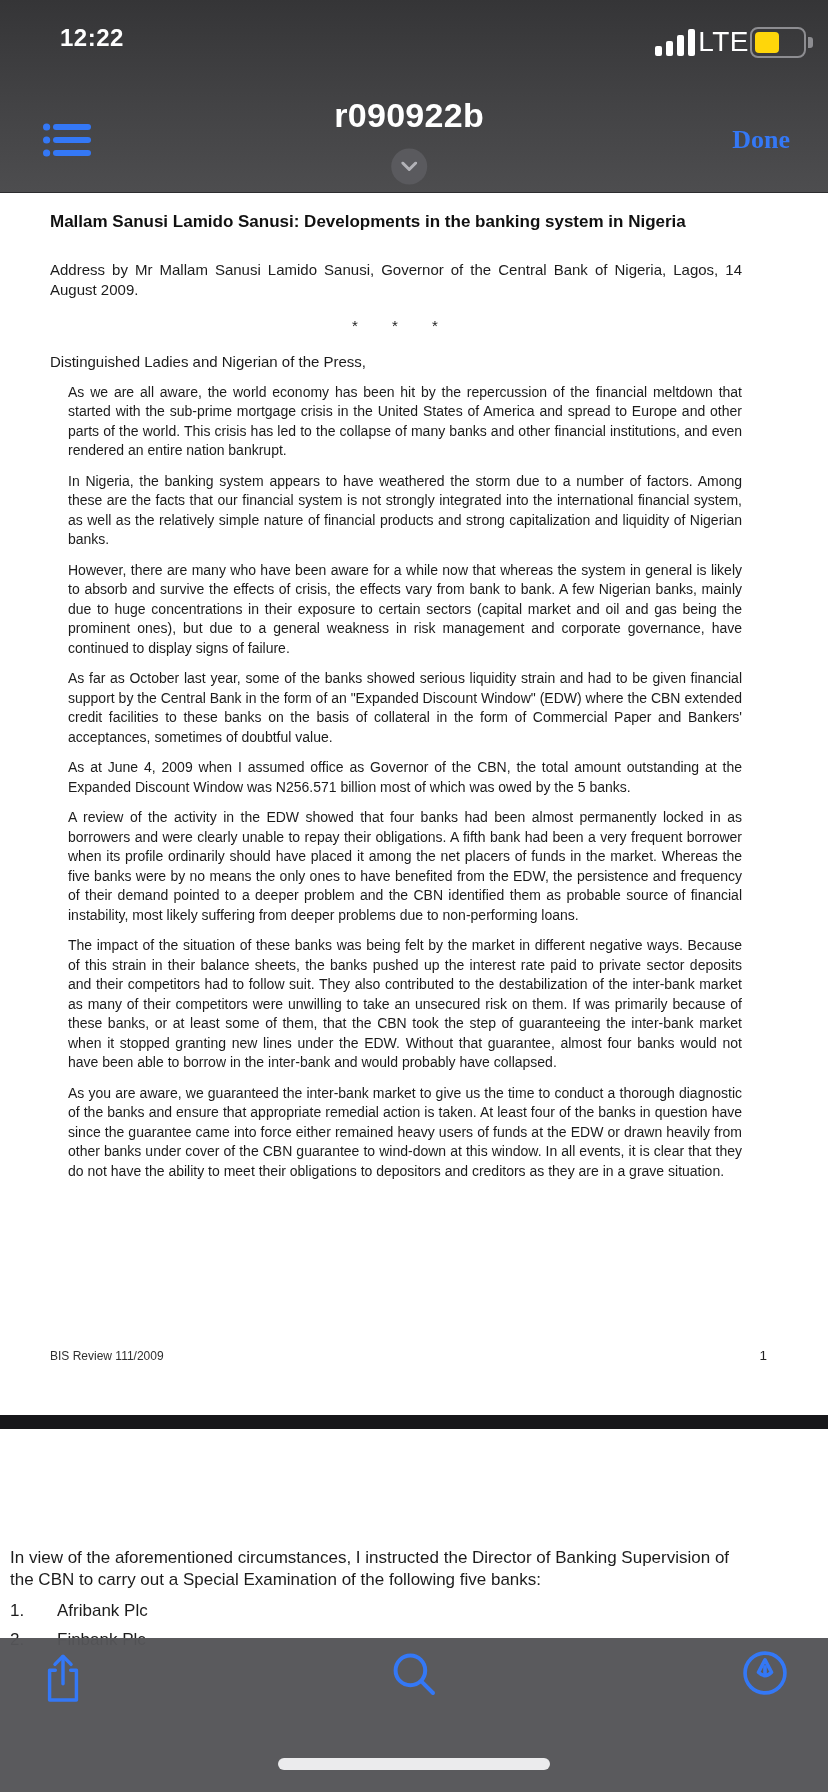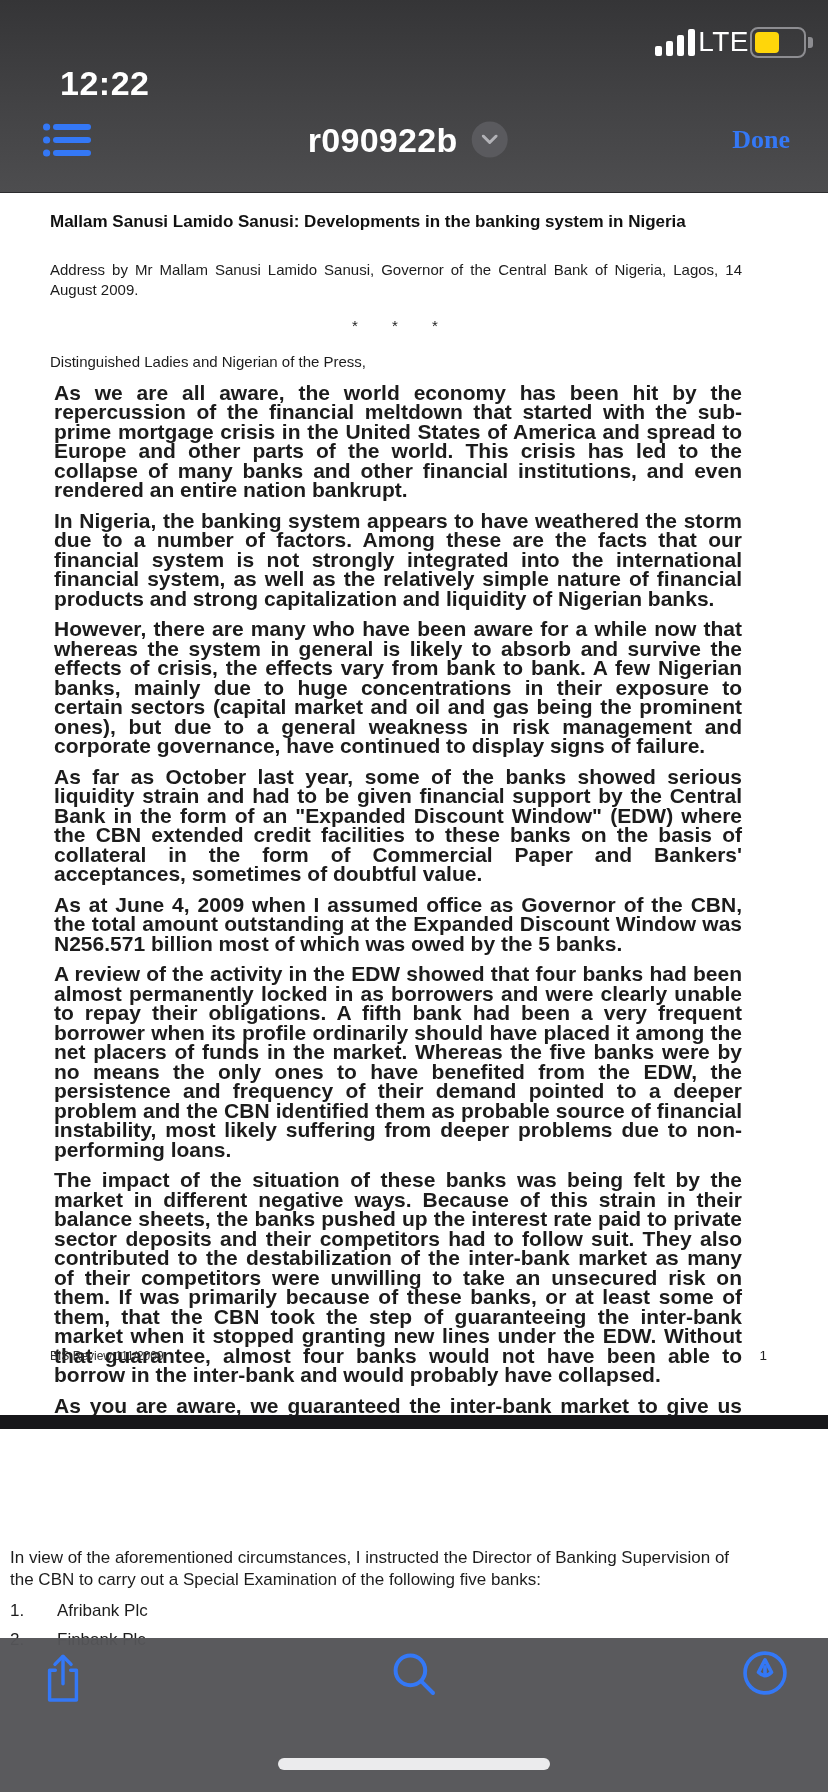--- a/index.html
+++ b/index.html
@@ -9,33 +9,33 @@
     -webkit-font-smoothing:antialiased;
   }
   
   .header{
     position:absolute;top:0;left:0;right:0;height:192px;
     background:linear-gradient(180deg,#353537 0%,#434345 55%,#4d4d4f 100%);
     border-bottom:1px solid #2c2c2e;z-index:5;
   }
   .status-bar{position:absolute;top:0;left:0;right:0;height:88px;}
   .status-time{
-    position:absolute;left:60px;top:24px;color:#fff;font-size:34px;
-    font-weight:700;letter-spacing:.5px;margin-top:40px;
+    position:absolute;left:60px;top:24px;color:#fff;font-size:24px;
+    font-weight:700;letter-spacing:.5px;
   }
   .status-right{position:absolute;right:22px;top:26px;display:flex;align-items:center;gap:1px;}
   .lte{color:#fff;font-size:28px;font-weight:500;letter-spacing:.5px;}
   .battery{position:relative;width:52px;height:27px;border:2.5px solid #8d8d91;border-radius:8px;}
   .battery-fill{position:absolute;left:3px;top:3px;bottom:3px;width:24px;background:var(--battery_yellow,#FFD60A);border-radius:4px;}
   .battery-nub{position:absolute;right:-9px;top:8px;width:5px;height:11px;background:#8d8d91;border-radius:0 3px 3px 0;}
   .nav-bar{position:absolute;top:88px;left:0;right:0;height:103px;}
   .toc-btn{position:absolute;left:38px;top:50%;transform:translateY(-50%);background:none;border:none;padding:4px;cursor:pointer;}
   .title-group{
     position:absolute;left:50%;top:50%;transform:translate(-53%,-50%);
-    display:flex;align-items:center;gap:14px;cursor:pointer;background:none;border:none;
+    display:flex;align-items:center;gap:14px;cursor:pointer;background:none;border:none;flex-direction:column;
   }
   .doc-title{color:#fff;font-size:34px;font-weight:600;letter-spacing:.3px;}
   .chev-circle{width:36px;height:36px;border-radius:50%;background:#5a5a5e;display:flex;align-items:center;justify-content:center;}
   .done-btn{
     position:absolute;right:32px;top:50%;transform:translateY(-50%);
     background:none;border:none;color:var(--accent,#3478F6);
     font-size:26px;font-weight:600;font-family:Liberation Serif, serif;cursor:pointer;
   }
   
   .doc-area{position:absolute;top:192px;left:0;right:0;bottom:0;background:#fff;}
@@ -43,21 +43,21 @@
   .page1{
     position:relative;height:1223px;box-sizing:border-box;
     padding:16px 86px 0 50px;overflow:hidden;
   }
   .page1 h1{
     margin:0;font-size:17px;line-height:27px;font-weight:700;color:#111;
   }
   .address{margin:25px 0 0 0;font-size:15px;line-height:19.5px;text-align:justify;}
   .stars{margin:18px 0 0 0;text-align:center;font-size:15px;word-spacing:26px;letter-spacing:2px;}
   .salutation{margin:18px 0 0 0;font-size:15px;line-height:19.5px;}
-  .paras p{margin:11px 0 0 4px;font-size:21px;line-height:19.5px;text-align:justify;font-weight:bold;}
+  .paras p{margin:11px 0 0 18px;font-size:14px;line-height:19.5px;text-align:justify;}
   .page1-footer{
     position:absolute;left:50px;right:61px;bottom:52px;
     display:flex;justify-content:space-between;align-items:baseline;
   }
   .footer-ref{font-size:12px;color:#2e2e2e;}
   .footer-page{font-size:13.5px;color:#222;}
   .page-gap{height:14px;background:#17171a;}
   .page2{position:relative;height:363px;box-sizing:border-box;padding:118px 80px 13px 10px;overflow:hidden;}
   .page2 p{margin:0;font-size:17px;line-height:21.5px;color:#1c1c1c;}
   .bank-list{margin-top:10px;}

